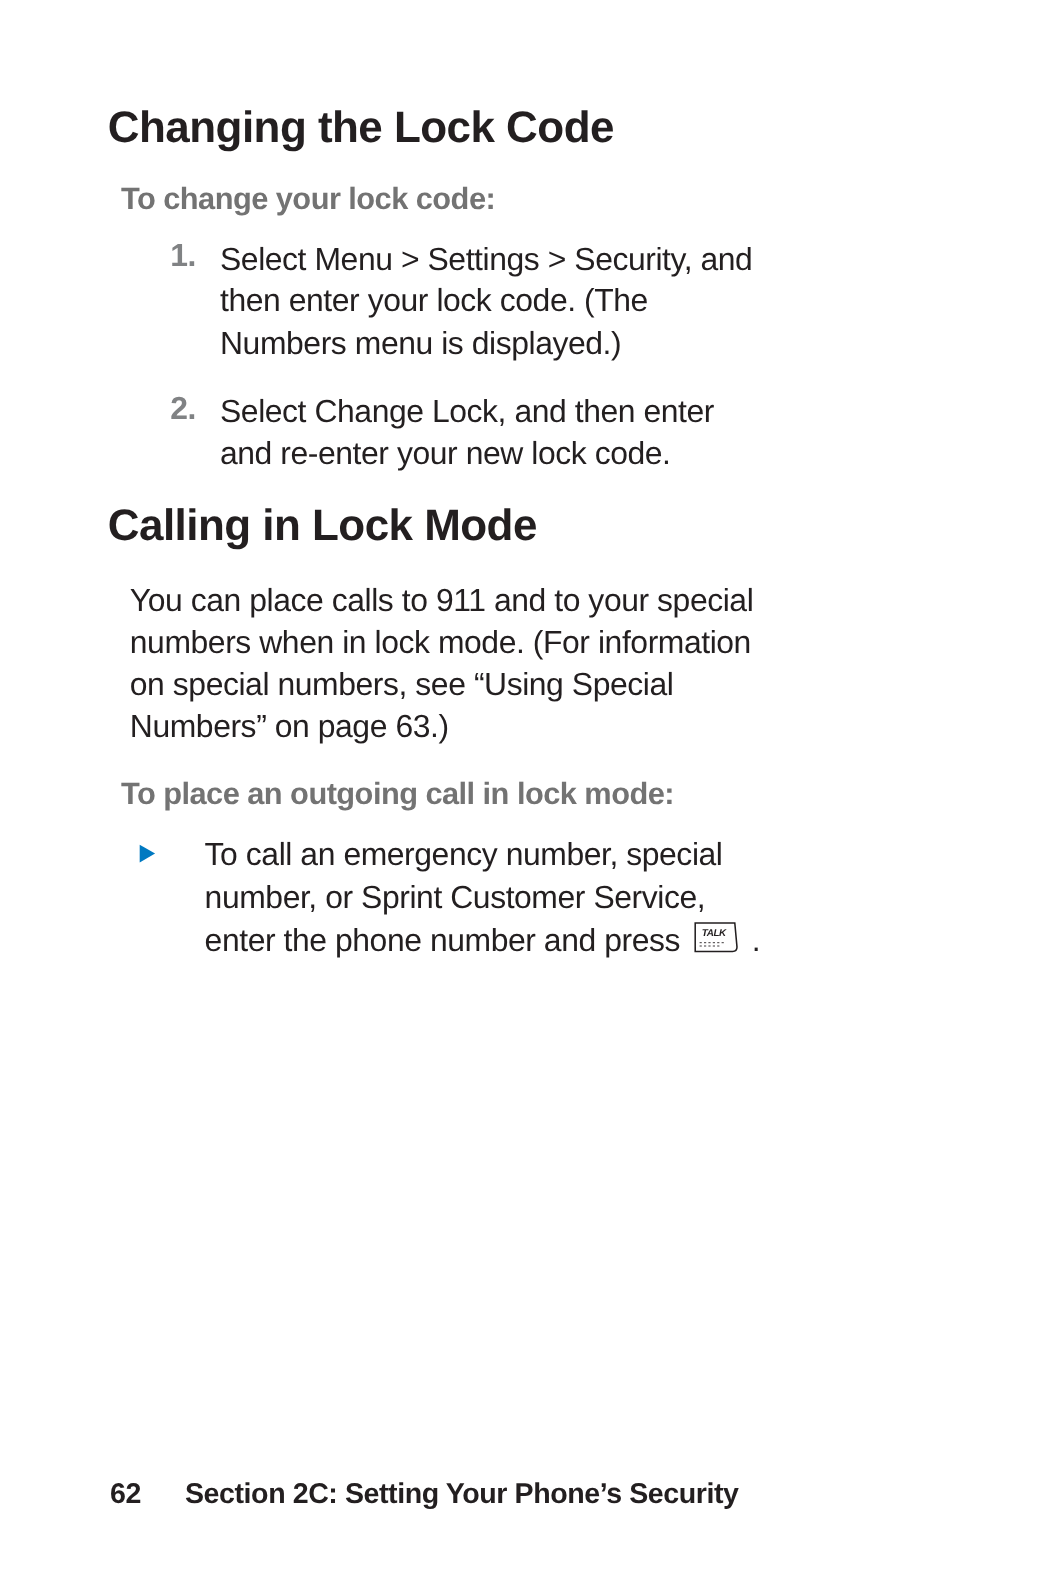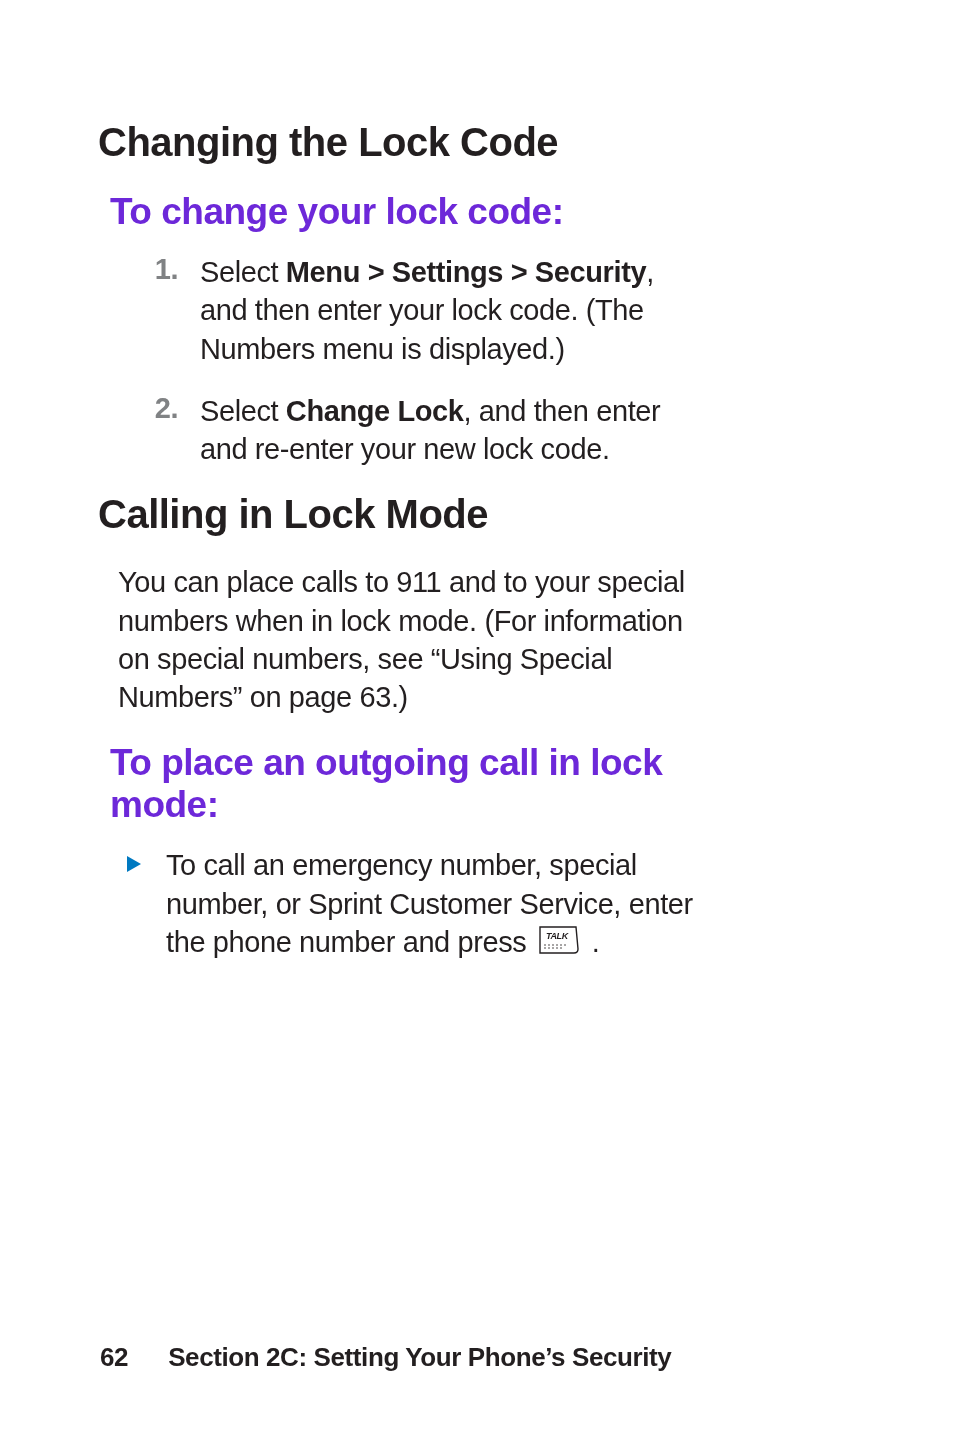--- a/index.html
+++ b/index.html
@@ -1,25 +1,25 @@
 <!DOCTYPE html>
 <html><head>
 <meta charset="utf-8">
 <style>
   * { margin: 0; padding: 0; box-sizing: border-box; }
   html, body { width: 954px; height: 1431px; background: #fff; font-family: "Myriad Pro", "Segoe UI", "Helvetica Neue", Arial, sans-serif; color: #231f20; }
-  .page { position: relative; width: 800px; height: 1431px; padding: 120px 98px 0 98px; border-radius: 26px; }
+  .page { position: relative; width: 800px; height: 1431px; padding: 94px 98px 0 98px; border-radius: 26px; }
   .h2 { font-size: 40px; font-weight: 700; letter-spacing: -0.5px; margin-bottom: 26px; }
-  .subhead { font-size: 37px; font-weight: 700; color: #6d28d9; letter-spacing: -0.5px; margin: 0 0 20px 12px; }
+  .subhead { font-size: 28px; font-weight: 700; color: #737373; letter-spacing: -0.5px; margin: 0 0 20px 12px; }
   .step { display: flex; margin: 0 0 24px 30px; }
   .step-num { font-size: 29px; font-weight: 700; color: #808284; width: 50px; flex: none; text-align: right; letter-spacing: -0.5px; }
   .step-body { font-size: 29px; line-height: 1.32; margin-left: 22px; letter-spacing: -0.4px; }
-  .bold { font-weight: 700; }
+  .bold { font-weight: 400; }
   .para { font-size: 29px; line-height: 1.32; margin: 0 0 26px 20px; letter-spacing: -0.4px; }
-  .bullet-row { display: flex; margin: 0 0 24px 28px; }
+  .bullet-row { display: flex; margin: 0 0 24px 28px; gap: 20px; }
   .tri { flex: none; margin-top: 9px; margin-right: 24px; }
   .bullet-body { font-size: 29px; line-height: 1.32; letter-spacing: -0.4px; }
   .talk-slot { display: inline-block; vertical-align: middle; margin: 2px 4px; }
   .footer { position: absolute; left: 100px; bottom: 58px; font-size: 26px; font-weight: 700; letter-spacing: -0.4px; }
   .footer .pn { margin-right: 40px; }
   .sec2 { }
 </style>
 </head>
 <body>
 

